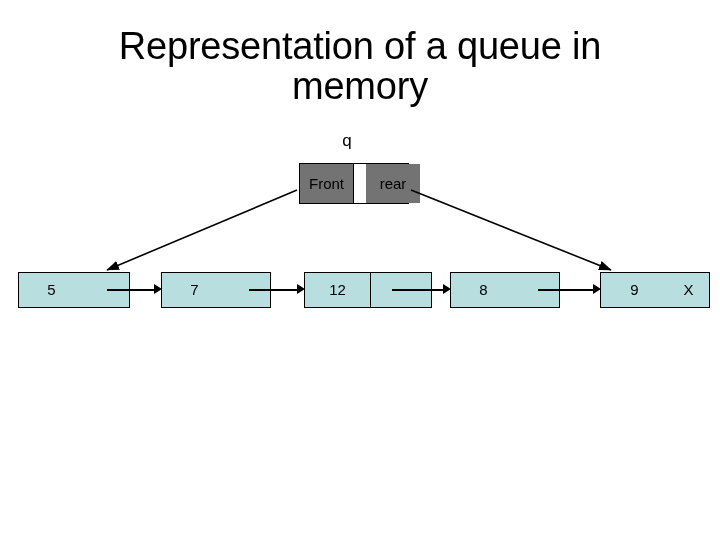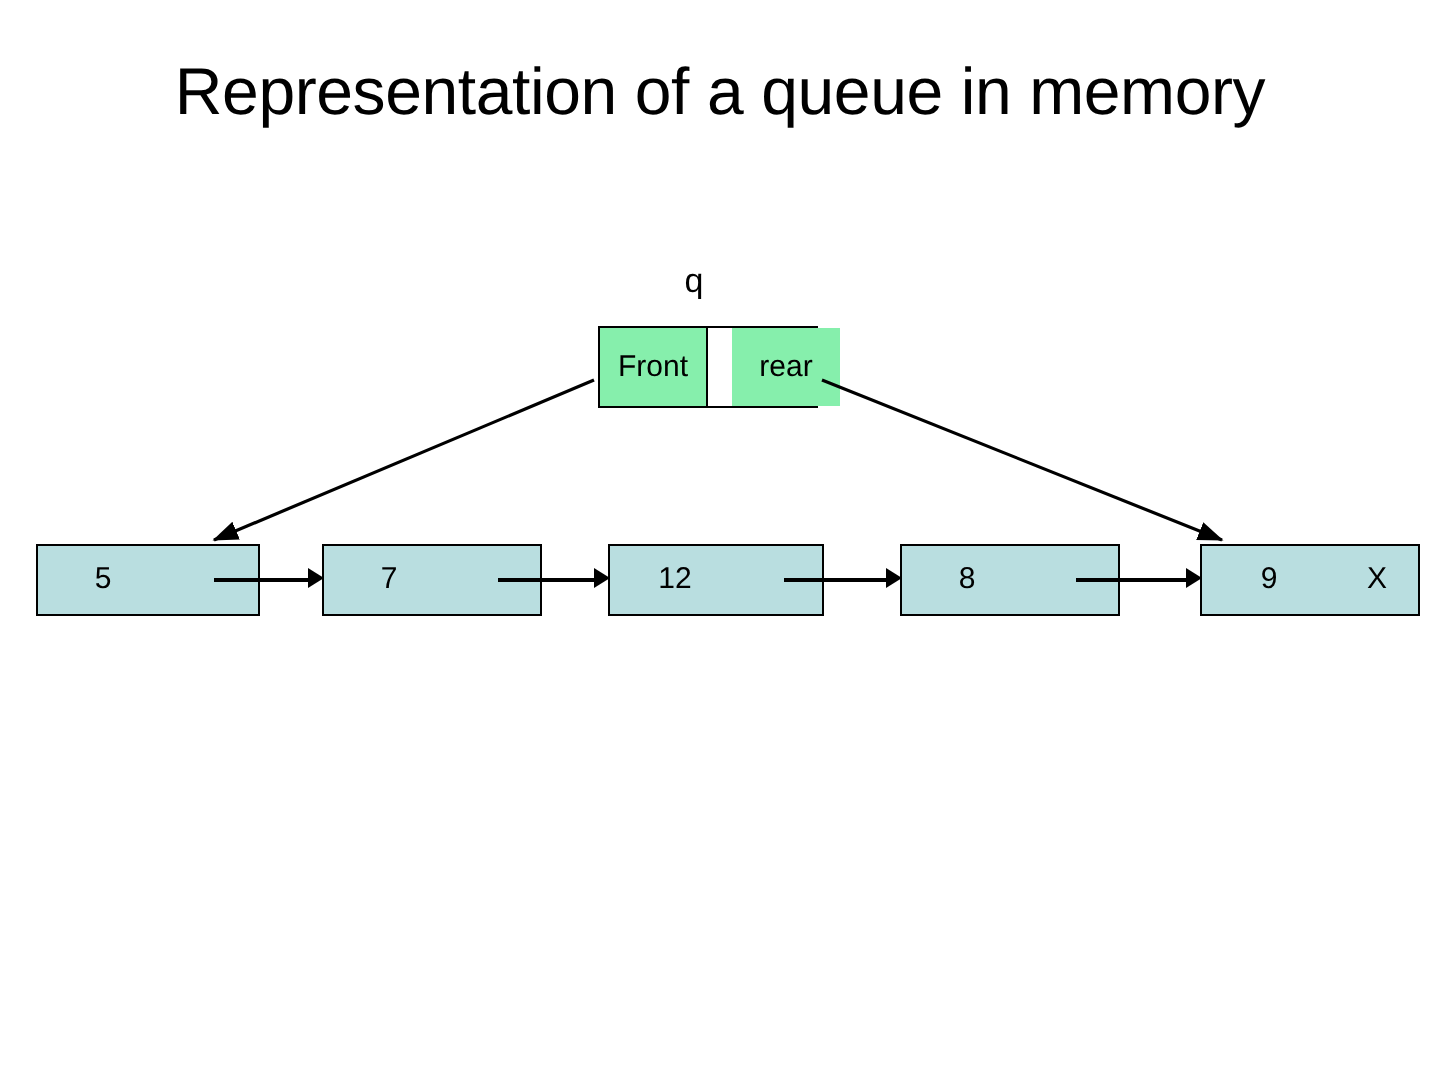--- a/index.html
+++ b/index.html
@@ -17,21 +17,21 @@
     background: #ffffff;
     overflow: hidden;
   }
   
   .title {
     position: absolute;
     left: 60px;
     top: 26px;
     width: 600px;
     text-align: center;
-    font-size: 33px;
+    font-size: 38px;
     line-height: 40px;
     color: #000000;
     font-family: "Liberation Sans", sans-serif;
     letter-spacing: -0.2px;
   }
   
   .q-label {
     position: absolute;
     left: 327px;
     top: 131px;
@@ -63,21 +63,21 @@
     background: transparent;
     border: 1px solid #000000;
     padding: 0;
     display: block;
   }
   #q-box .half {
     position: absolute;
     top: 0;
     height: 100%;
     box-sizing: border-box;
-    background: #86efac;
+    background: #737373;
     display: flex;
     align-items: center;
     justify-content: center;
     font-size: 15px;
     color: #000000;
   }
   #q-front-cell { left: 0; width: 54px; border-right: 1px solid #000000; }
   #q-rear-cell  { left: 66px; width: 54px; }
 
   
@@ -166,21 +166,21 @@
 
   <div class="node" style="left:161px; width:110px;">
     <div class="data" style="width:66px;">
       <span>7</span>
     </div>
     <div class="ptr" style="width:43px;">
       <span></span>
     </div>
   </div>
 
-  <div class="node" style="left:304px; width:108px;">
+  <div class="node" style="left:304px; width:128px;">
     <div class="data" style="width:66px;">
       <span>12</span>
     </div>
     <div class="ptr" style="width:43px;">
       <span></span>
     </div>
   </div>
 
   <div class="node" style="left:450px; width:110px;">
     <div class="data" style="width:66px;">

